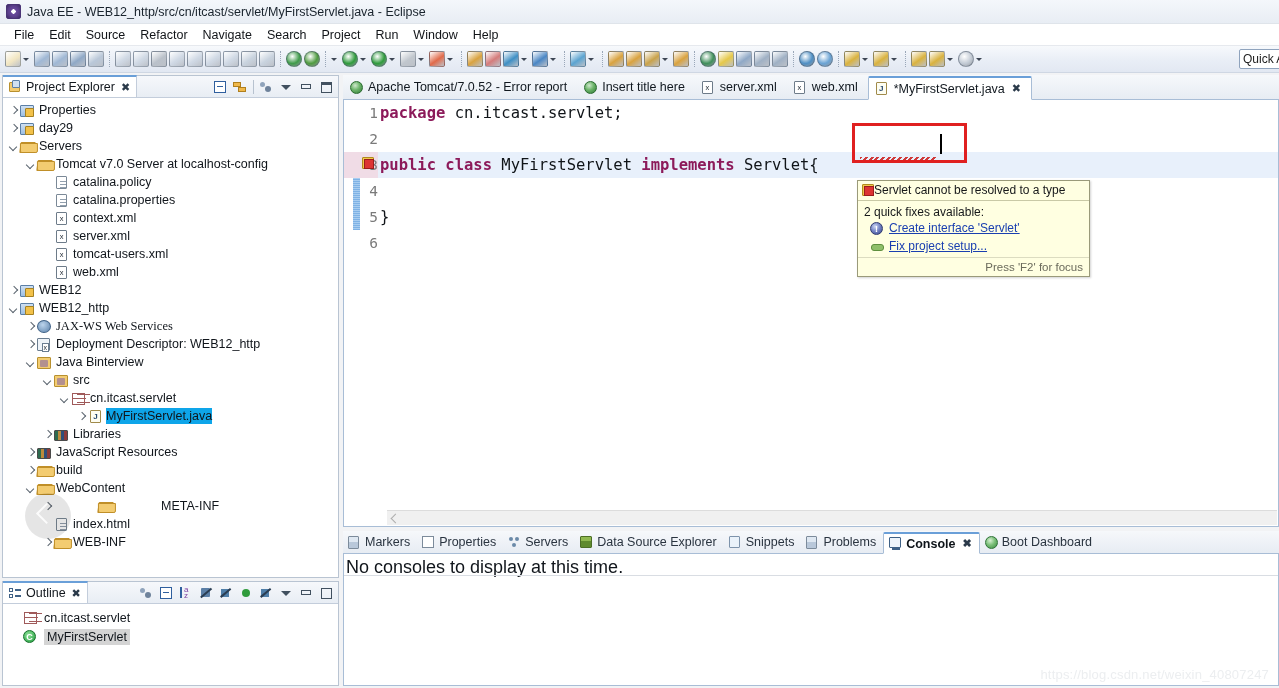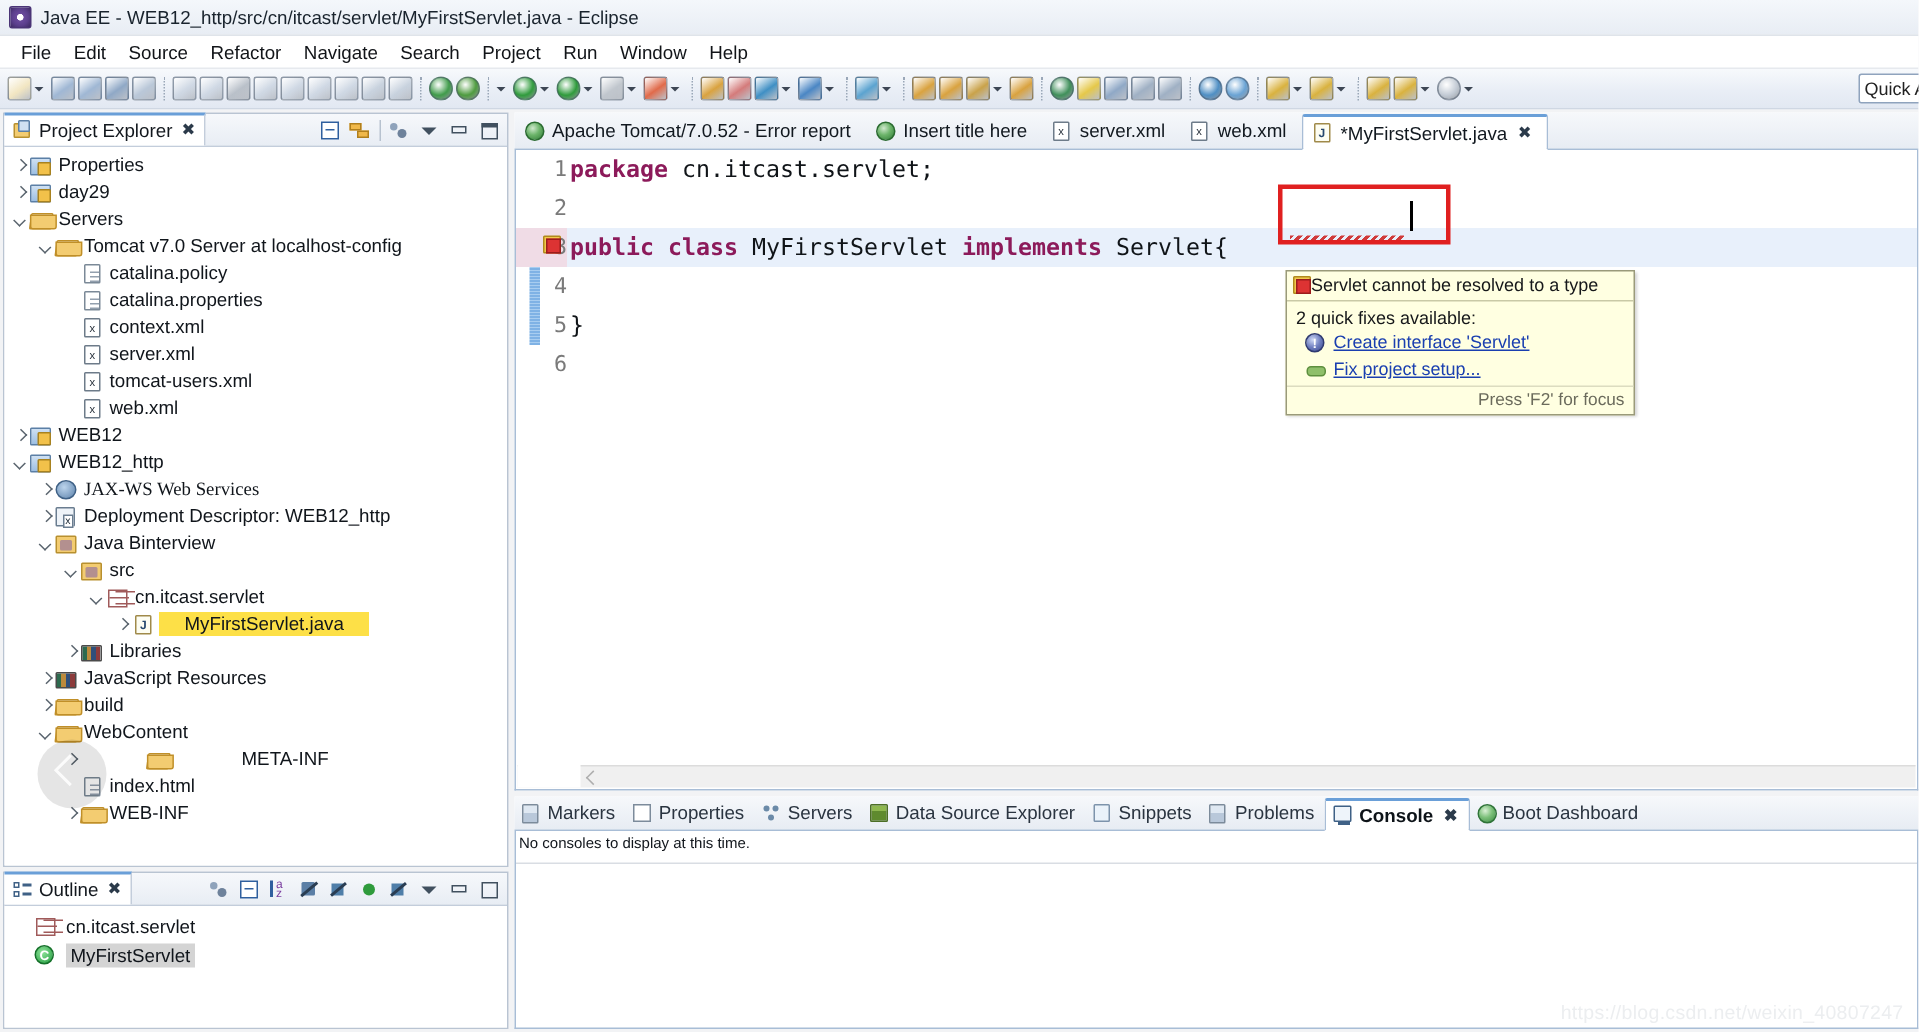--- a/index.html
+++ b/index.html
@@ -139,21 +139,21 @@
     position: absolute; left: 0; right: 0; top: 22px; bottom: 0;
     overflow: hidden; background: #ffffff;
     padding-top: 3px;
   }
   .row {
     height: 18px; display: flex; align-items: center;
     font-size: 12.5px; color: #10151b; white-space: nowrap;
     padding-left: 4px;
   }
   .row .lbl { margin-left: 4px; }
-  .row.sel .lbl { background: #fde047; padding: 1px 17px; margin-left: 3px; }
+  .row.sel .lbl { background: #0ea5e9; padding: 1px 0; margin-left: 3px; }
   .twisty {
     width: 12px; height: 12px; flex: none; position: relative;
     margin-right: 1px;
   }
   .twisty.closed::after {
     content: ""; position: absolute; left: 4px; top: 2.5px;
     width: 5px; height: 5px;
     border-right: 1.4px solid #5a646e;
     border-bottom: 1.4px solid #5a646e;
     transform: rotate(-45deg);
@@ -493,21 +493,21 @@
     width: 8px; height: 2px; background:#3f6186;
   }
   .console-body {
     position: absolute; left:0; right:0; top: 23px; bottom: 0;
     background: #ffffff;
     border-left: 1px solid #a8bdd6;
     border-right: 1px solid #a8bdd6;
     border-bottom: 1px solid #a8bdd6;
   }
   .console-text {
-    font-size: 10px; color: #10151b;
+    font-size: 18px; color: #10151b;
     padding: 3px 0 0 2px;
   }
   .console-sep {
     position:absolute; left:0; right:0; top: 21px;
     height:1px; background:#d9dde3;
   }
 
   .watermark {
     position: absolute; right: 10px; bottom: 6px;
     font-size: 13px; color: #eceef0;

